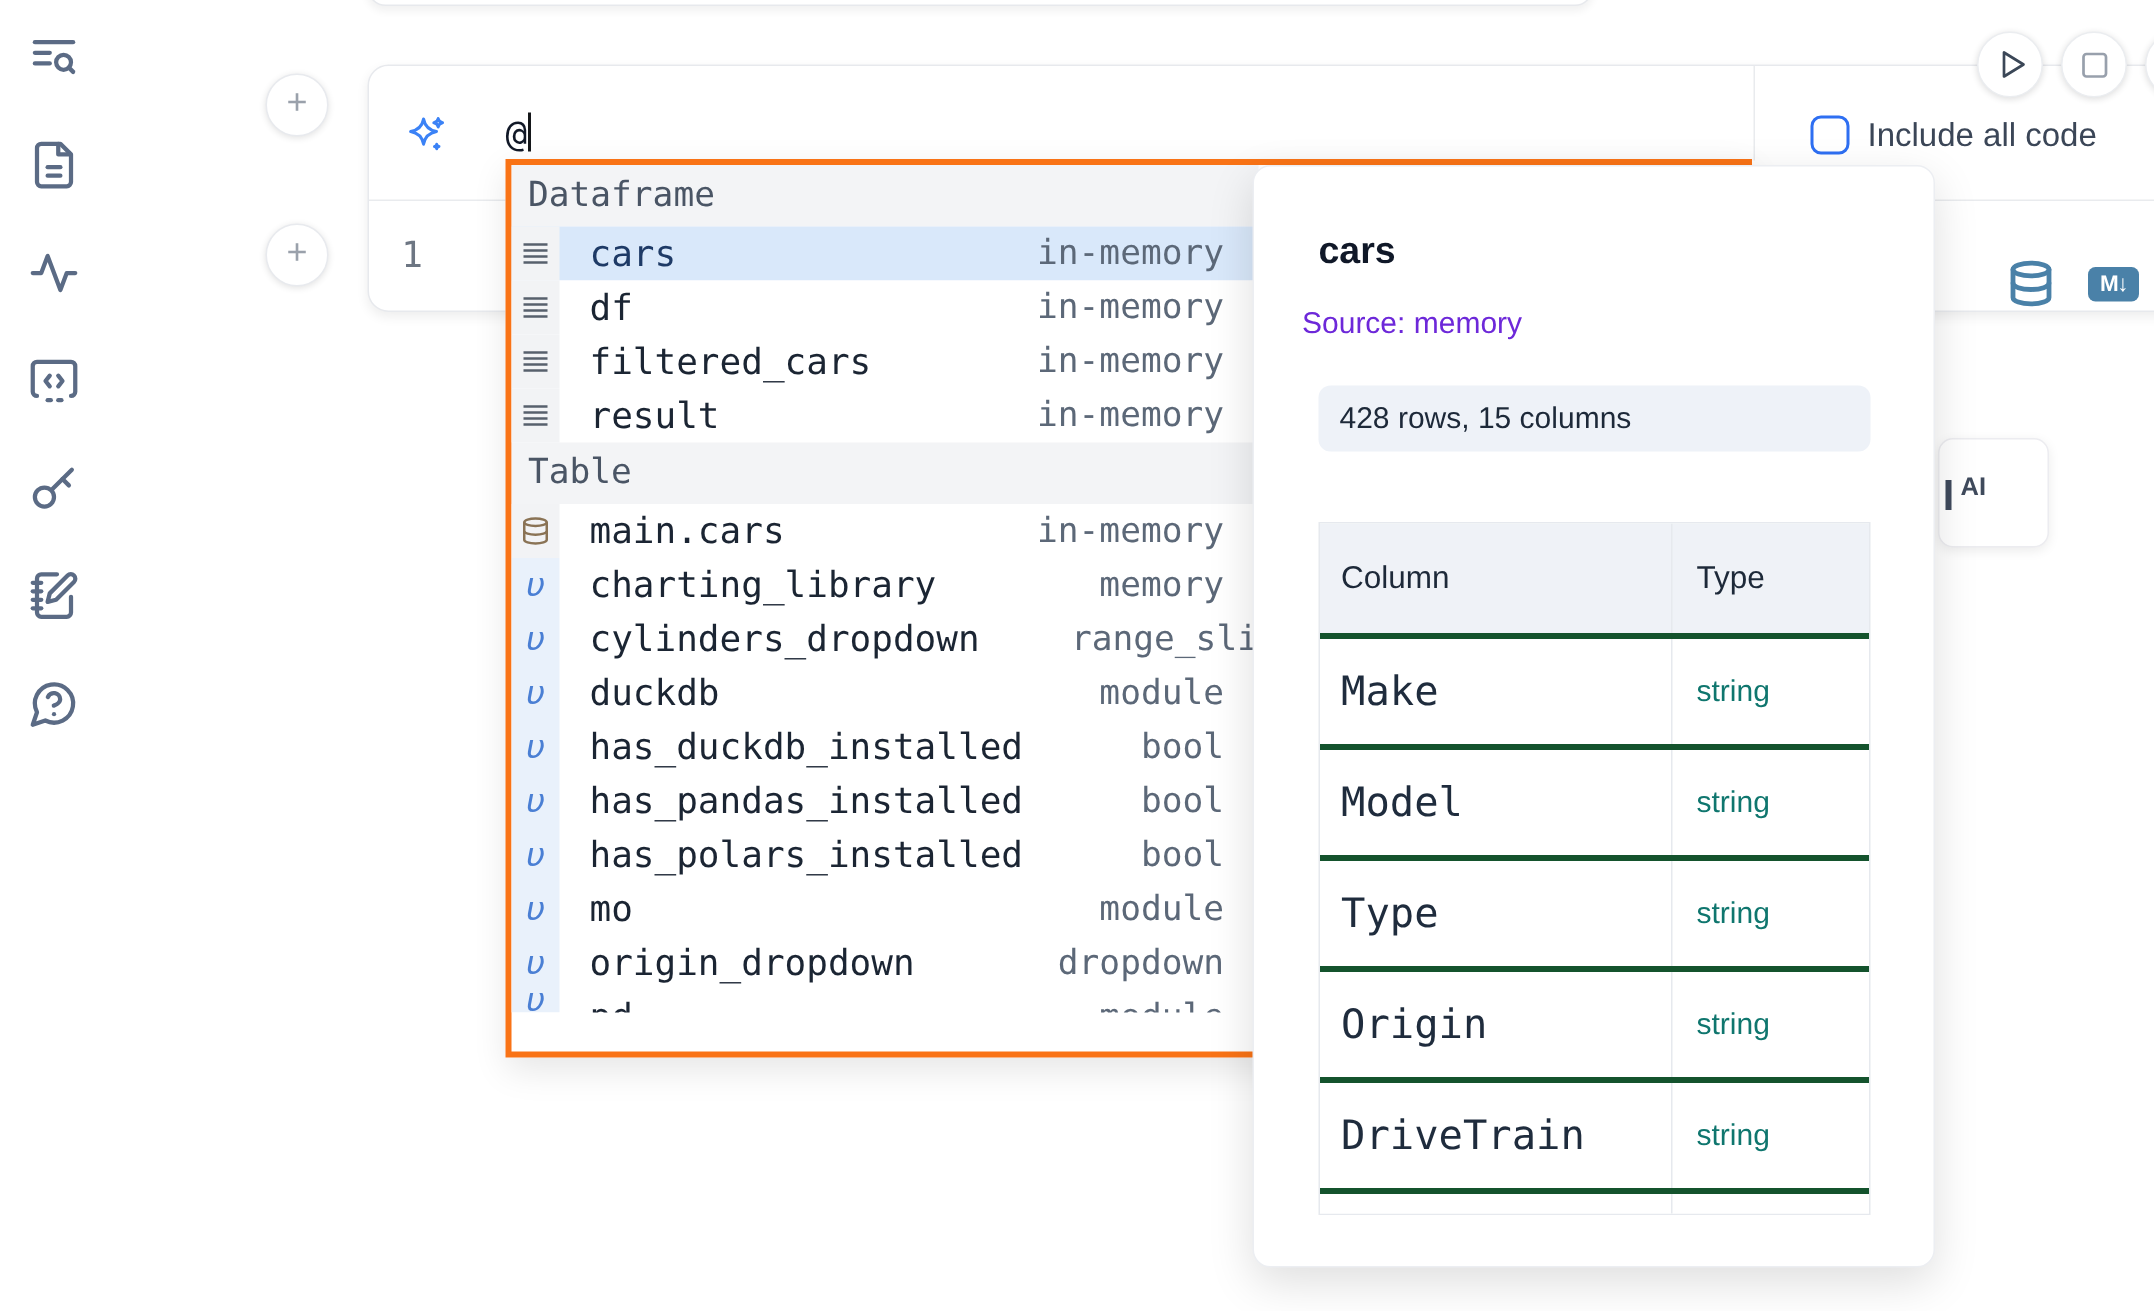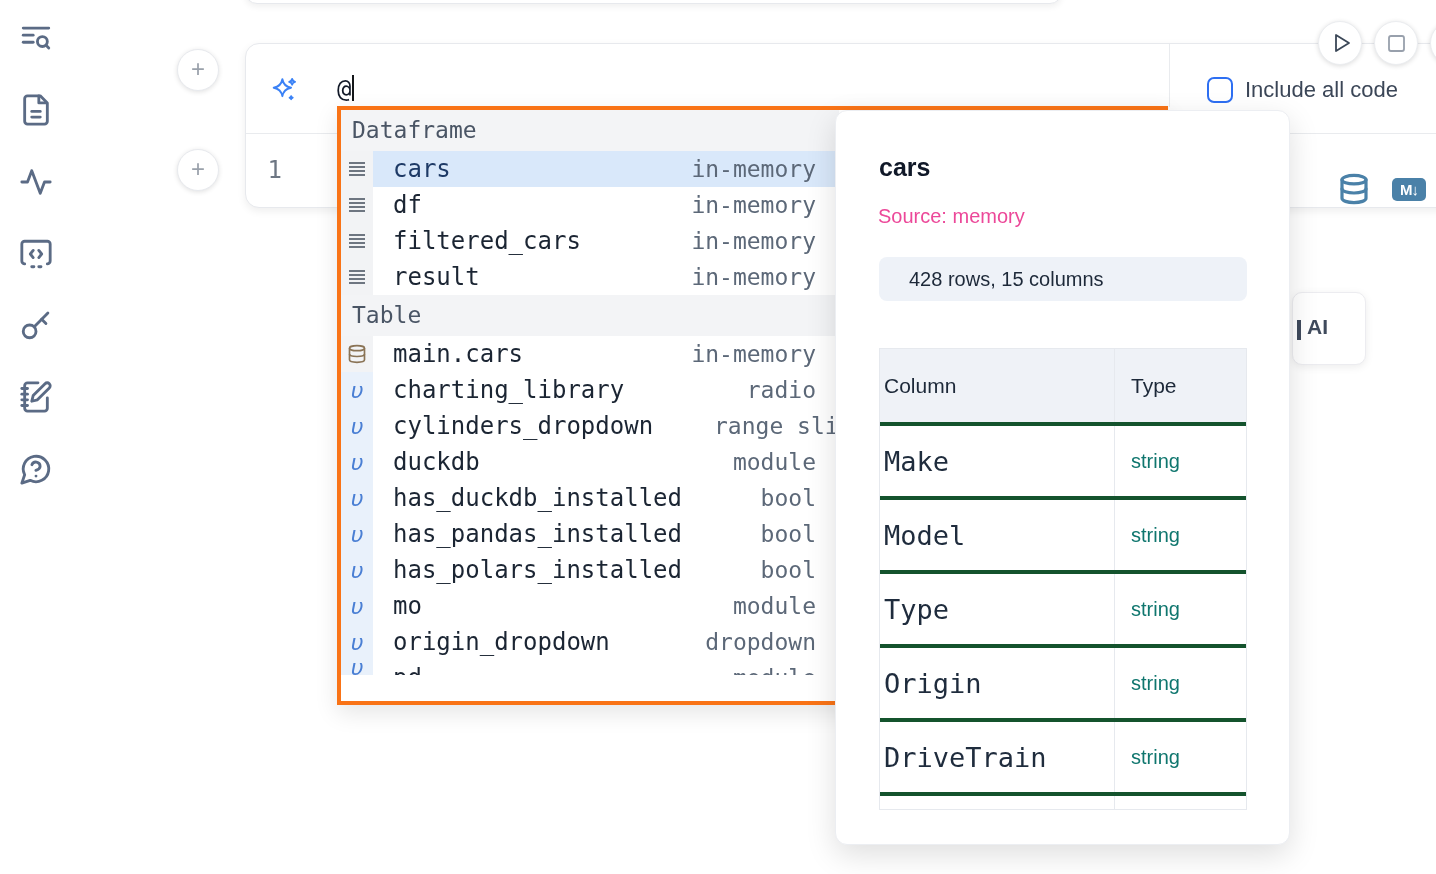--- a/index.html
+++ b/index.html
@@ -82,40 +82,40 @@
   .crow.partial .cname, .crow.partial .ctype { line-height:36px; }
   .ctype { margin-left:auto; margin-right:23px; font-size:23px; color:#5c6878; white-space:nowrap; }
   .ctype.clip { overflow:hidden; width:125px; margin-right:0; text-align:left; }
 
   
   .panel { position:absolute; left:835px; top:110px; width:455px; height:735px;
     background:#fff; border:1px solid #eceef2; border-radius:12px;
     box-shadow:0 10px 30px rgba(0,0,0,.13); z-index:7; }
   .panel-title { position:absolute; left:43px; top:42px; font-size:25px; font-weight:bold;
     color:#101828; }
-  .panel-source { position:absolute; left:42px; top:94px; font-size:20px; color:#ec4899; }
+  .panel-source { position:absolute; left:32px; top:94px; font-size:20px; color:#6d28d9; }
   .panel-pill { position:absolute; left:43px; top:146px; width:368px; height:44px;
     background:#eef2f8; border-radius:8px; font-size:20px; line-height:44px;
-    padding-left:30px; color:#1d2939; }
+    padding-left:14px; color:#1d2939; }
   .ptable { position:absolute; left:43px; top:237px; width:368px; height:462px;
     overflow:hidden; border:1px solid #e6e9ee; }
   .prow { display:flex; border-top:4px solid #14532d; height:74px; background:#fff; }
   .prow:first-child { border-top:none; height:73px; background:#eff2f7; }
-  .pc1 { flex:0 0 234px; padding-left:4px; display:flex; align-items:center;text-align:right; }
+  .pc1 { flex:0 0 234px; padding-left:14px; display:flex; align-items:center;text-align:right; }
   .pc2 { flex:1; padding-left:16px; border-left:1px solid #e6e9ee; display:flex; align-items:center; }
   .prow:first-child .pc1, .prow:first-child .pc2 { font-size:21px; color:#1d2939; }
   .pcol-name { font-family:"DejaVu Sans Mono", monospace; font-size:27px; color:#1f2c3d; }
   .pcol-type { font-size:20px; color:#0f766e; }
 
   
   .ai-btn { position:absolute; left:1292px; top:292px; width:74px; height:73px;
     background:#fff; border:1px solid #ececf0; border-radius:10px;
     box-shadow:0 2px 8px rgba(0,0,0,.08); z-index:6; cursor:pointer; }
   .ai-btn .stem { position:absolute; left:4px; top:27px; width:4px; height:20px; background:#3f4a5c; }
-  .ai-btn .lbl { position:absolute; left:14px; top:22px; font-size:21px; font-weight:bold; color:#3f4a5c; }
+  .ai-btn .lbl { position:absolute; left:14px; top:22px; font-size:17px; font-weight:bold; color:#3f4a5c; }
 </style>
 </head>
 <body>
 
 <div id="screen">
 
   <div class="sidebar">
       <div class="side-btn" style="top: 21px;"><span><svg viewBox="0 0 24 24">
             <path d="M21 5H3"></path>
             <path d="M10 10H3"></path>
@@ -265,21 +265,21 @@
             </svg>
           </span>
           <span class="cname">main.cars</span>
           <span class="ctype">in-memory</span>
         </div>
         <div class="crow">
           <span class="gut var">
             <span class="upsilon">υ</span>
           </span>
           <span class="cname">charting_library</span>
-          <span class="ctype">radio</span>
+          <span class="ctype">memory</span>
         </div>
         <div class="crow">
           <span class="gut var">
             <span class="upsilon">υ</span>
           </span>
           <span class="cname">cylinders_dropdown</span>
           <span class="ctype clip">range_slider</span>
         </div>
         <div class="crow">
           <span class="gut var">

